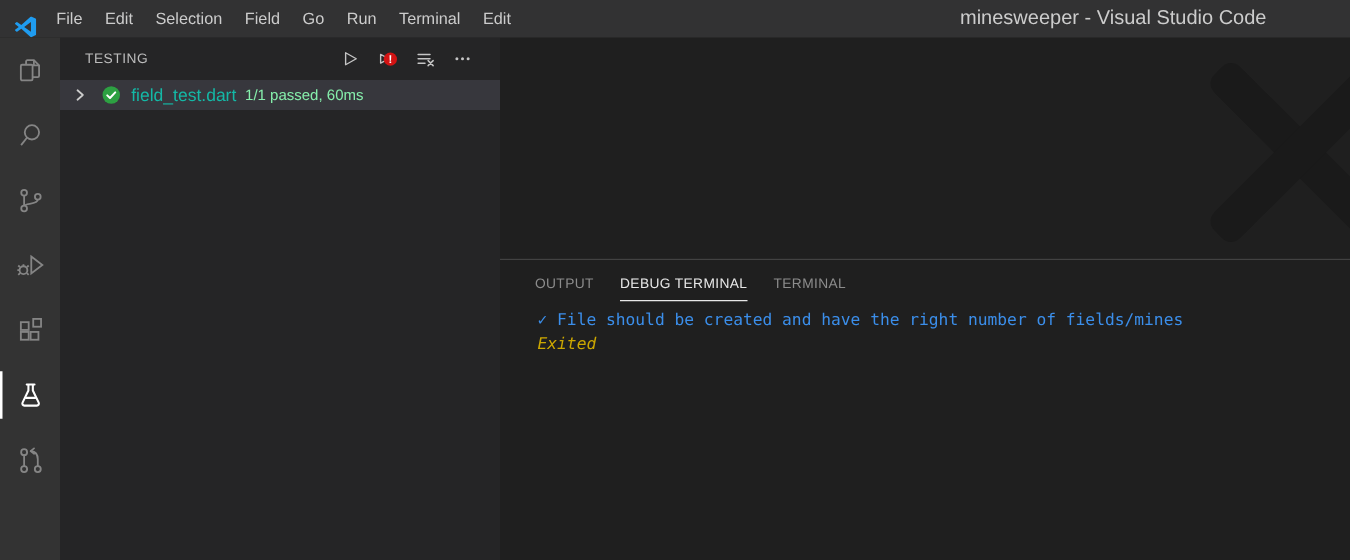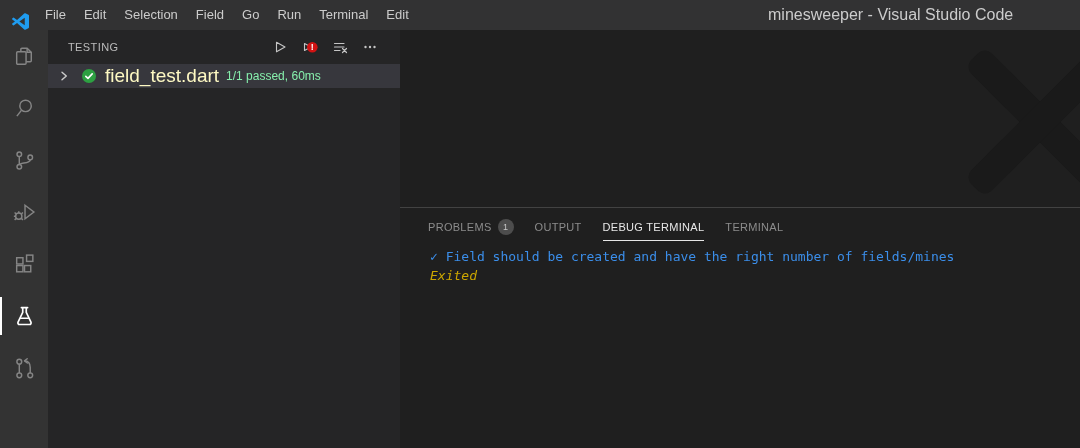--- a/index.html
+++ b/index.html
@@ -23,21 +23,21 @@
   
   .sidebar { position:absolute; left:48px; top:30px; width:352px; bottom:0; background:#252526; }
   .sidebar-header { height:34px; display:flex; align-items:center; padding:0 22px 0 20px; }
   .sidebar-title { font-size:11px; color:#bcbcbc; letter-spacing:.4px; }
   .sidebar-toolbar { margin-left:auto; display:flex; gap:14px; align-items:center; color:#c5c5c5; }
   .sidebar-toolbar svg { width:16px; height:16px; display:block; cursor:pointer; }
   .test-row { height:24px; background:#37373d; display:flex; align-items:center; padding-left:8px; cursor:pointer; }
   .test-row svg { flex:0 0 auto; }
   .row-chevron { width:16px; height:16px; color:#cccccc; }
   .pass-icon { width:16px; height:16px; margin-left:9px; }
-  .test-file { font-size:19px; color:#fef9c3; margin-left:8px; white-space:nowrap; }
+  .test-file { font-size:14px; color:#14b8a6; margin-left:8px; white-space:nowrap; }
   .test-summary { font-size:12px; color:#86efac; margin-left:7px; white-space:nowrap; }
 
   
   .editor { position:absolute; left:400px; top:30px; right:0; height:177px; background:#1f1f1f; overflow:hidden; }
   .wm-bar { position:absolute; left:640px; top:92px; width:185px; height:29px; border-radius:10px; background:#1a1a1a; }
   .wm-bar.a { transform:translate(-50%,-50%) rotate(45deg); }
   .wm-bar.b { transform:translate(-50%,-50%) rotate(-45deg); }
 
   
   .panel { position:absolute; left:400px; top:207px; right:0; bottom:0; background:#1f1f1f; border-top:1px solid #424242; }
@@ -166,30 +166,26 @@
 <div class="editor">
   <div>
     <div class="wm-bar a"></div>
     <div class="wm-bar b"></div>
   </div>
 </div>
 
 <div class="panel">
   <div class="panel-tabs">
     <div class="panel-tab">
-      <span>PROBLEMS</span>
-      <span class="tab-badge">1</span>
-    </div>
-    <div class="panel-tab">
       <span>OUTPUT</span>
     </div>
     <div class="panel-tab active">
       <span>DEBUG TERMINAL</span>
     </div>
     <div class="panel-tab">
       <span>TERMINAL</span>
     </div>
   </div>
   <div class="console">
-    <div class="console-line info">✓ Field should be created and have the right number of fields/mines</div>
+    <div class="console-line info">✓ File should be created and have the right number of fields/mines</div>
     <div class="console-line warn">Exited</div>
   </div>
 </div>
 
 </body></html>

